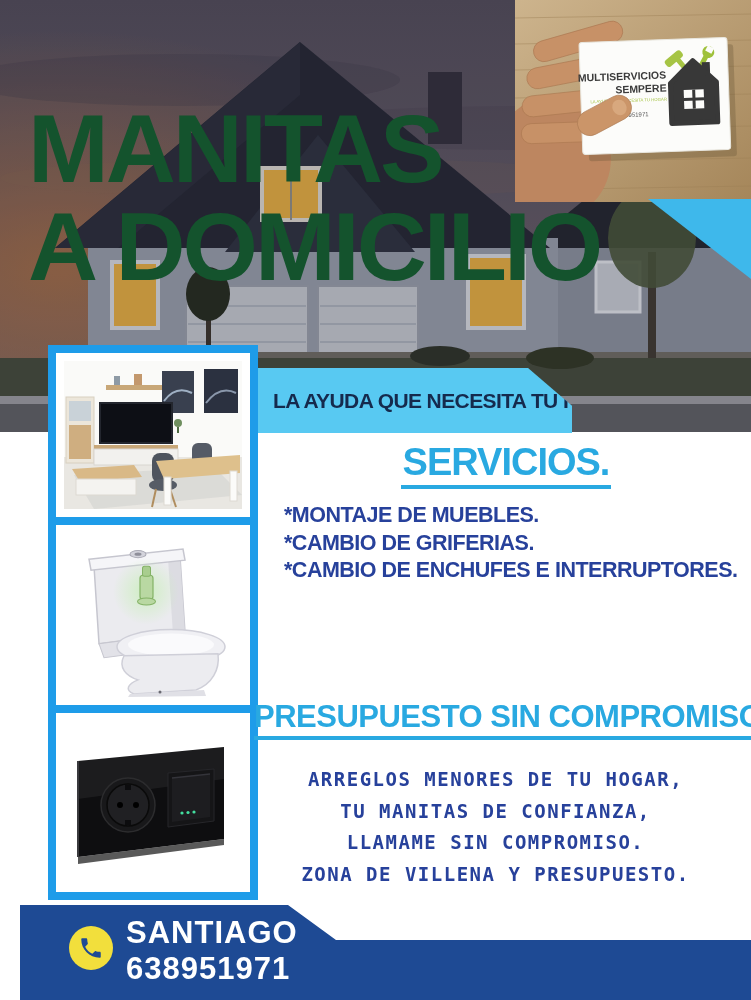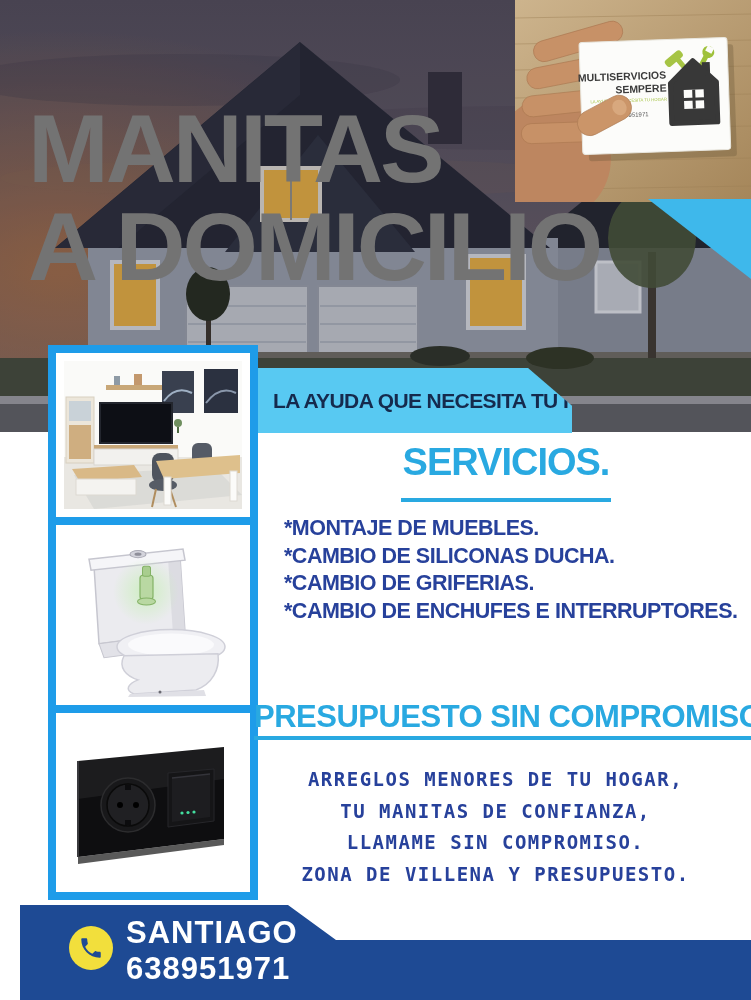--- a/index.html
+++ b/index.html
@@ -15,42 +15,42 @@
 
   
   .card-photo{left:515px;top:0;width:236px;height:202px;}
   .card-photo svg{display:block;width:100%;height:100%;}
 
   
   .corner-triangle{left:648px;top:199px;width:103px;height:80px;background:#3EB8EB;
     clip-path:polygon(0 0,100% 0,100% 100%);}
 
   
-  .title{left:28px;top:100px;width:660px;color:#737373;font-weight:bold;
+  .title{left:28px;top:100px;width:660px;color:#14532d;font-weight:bold;
     font-size:97px;line-height:1.01;letter-spacing:-3px;white-space:nowrap;}
 
   
   .photos{left:48px;top:345px;width:210px;}
   .frame{box-sizing:border-box;width:210px;border:8px solid #1E9CE9;background:#fff;
     padding:8px;display:flex;align-items:center;justify-content:center;}
   .frame + .frame{margin-top:-8px;}
   .frame-1{height:180px;} .frame-2{height:196px;} .frame-3{height:195px;}
   .frame svg{display:block;width:178px;}
   .frame-1 svg{height:148px;} .frame-2 svg{height:164px;} .frame-3 svg{height:163px;}
 
   
   .banner{left:258px;top:368px;width:314px;height:65px;background:#58C9F2;
     clip-path:polygon(0 0,86% 0,100% 58%,100% 100%,0 100%);
     display:flex;align-items:center;box-sizing:border-box;padding-left:15px;}
   .banner-text{color:#152A4D;font-size:21px;font-weight:bold;letter-spacing:-0.6px;white-space:nowrap;}
 
   
   .services{left:266px;top:441px;width:480px;text-align:center;}
   .services-heading{display:inline-block;color:#29A9E1;font-size:38px;font-weight:bold;
-    letter-spacing:-1px;border-bottom:4px solid #29A9E1;padding:0 2px 14px;}
+    letter-spacing:-1px;border-bottom:4px solid #29A9E1;padding:0 2px 1px;}
   .service-list{list-style:none;margin:13px 0 16px;padding:0 0 0 18px;text-align:left;}
   .service-list li{color:#27419B;font-size:21.5px;font-weight:bold;line-height:27.5px;
     letter-spacing:-0.5px;white-space:nowrap;}
 
   
   .quote{left:254px;top:699px;width:494px;text-align:center;}
   .quote-heading{display:inline-block;color:#29A9E1;font-size:31px;font-weight:bold;
     letter-spacing:-0.5px;border-bottom:4px solid #29A9E1;padding-bottom:1px;white-space:nowrap;}
 
   
@@ -280,21 +280,20 @@
   </div>
 
   <div class="abs banner">
     <span class="banner-text">LA AYUDA QUE NECESITA TU HOGAR.</span>
   </div>
 
   <div class="abs services">
     <span class="services-heading">SERVICIOS.</span>
     <ul class="service-list">
       <li>*MONTAJE DE MUEBLES.</li>
-      <li>*CAMBIO DE SILICONAS DUCHA.</li>
       <li>*CAMBIO DE GRIFERIAS.</li>
       <li>*CAMBIO DE ENCHUFES E INTERRUPTORES.</li>
     </ul>
   </div>
 
   <div class="abs quote">
     <span class="quote-heading">PRESUPUESTO SIN COMPROMISO.</span>
   </div>
 
   <div class="abs promo">

